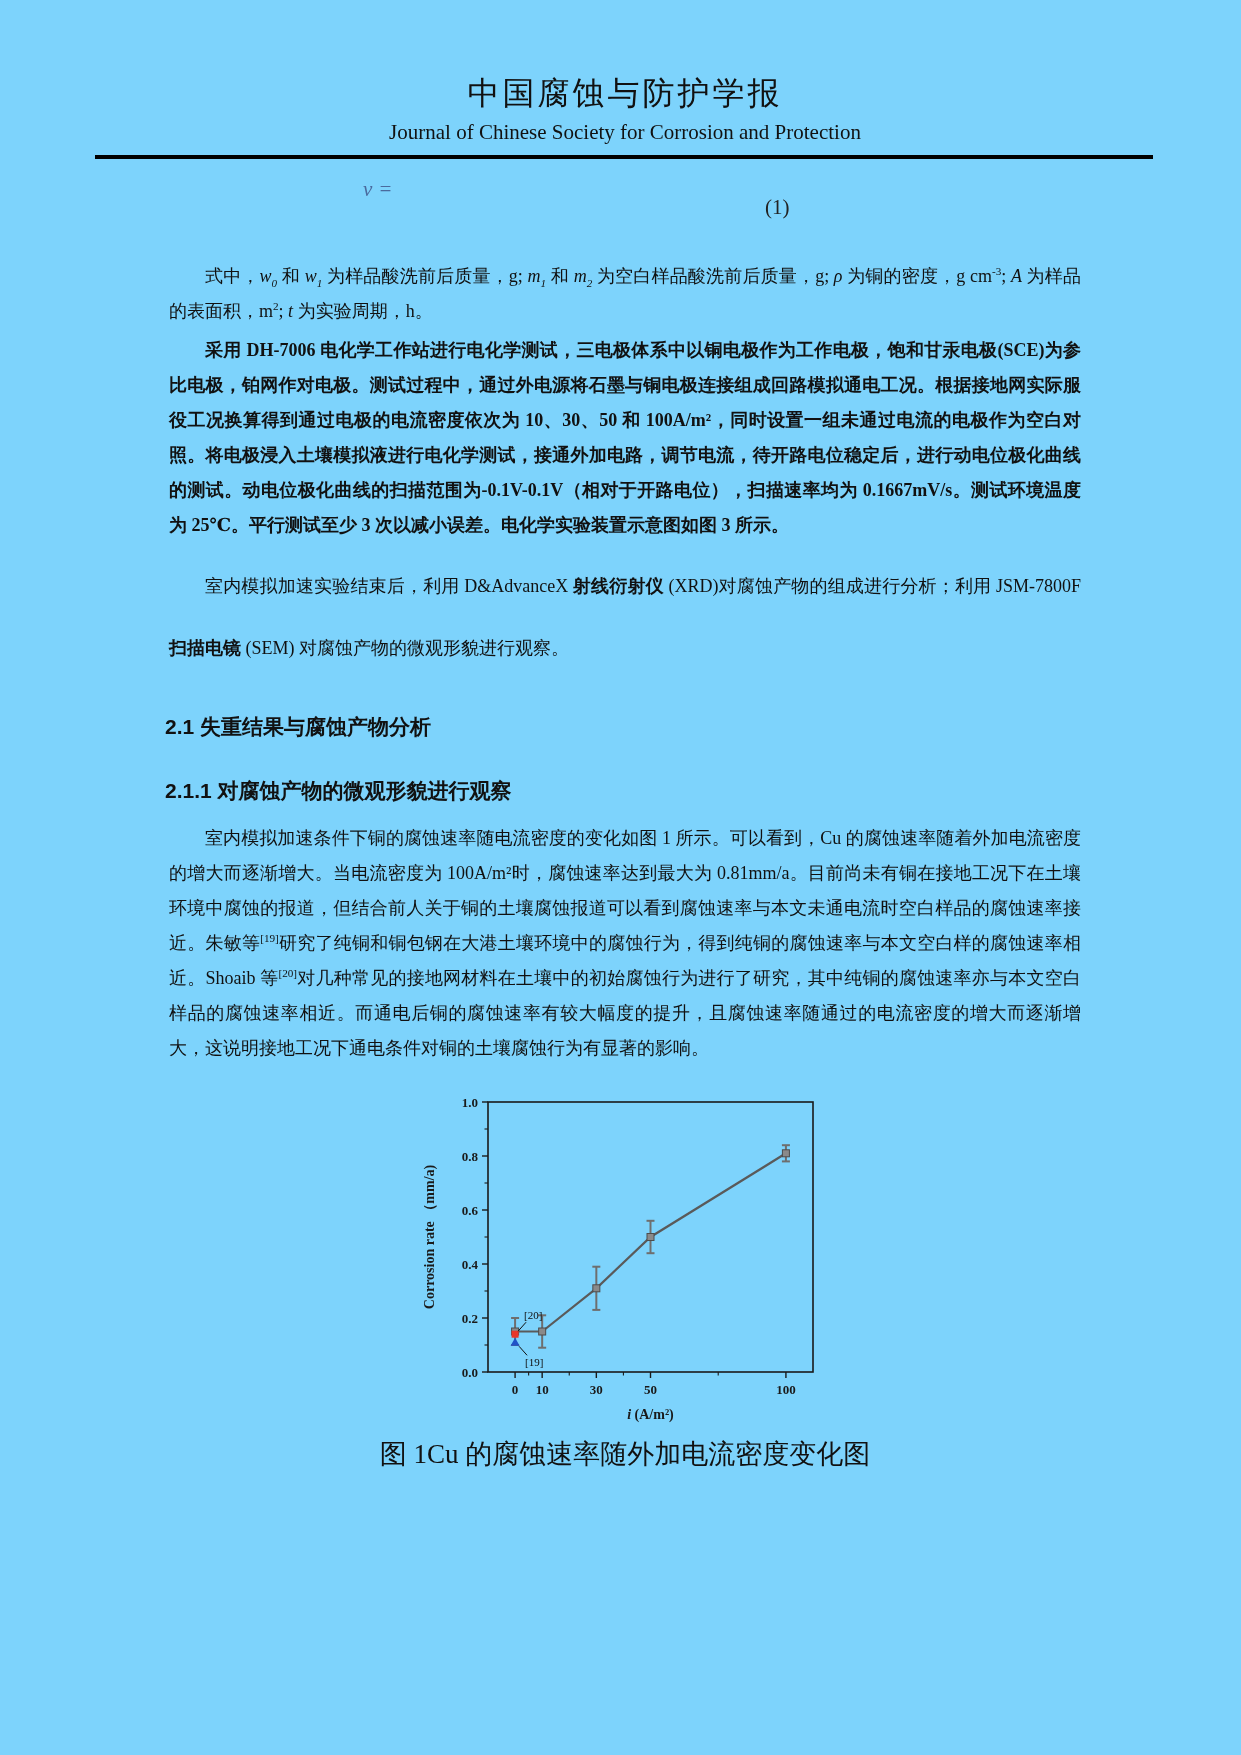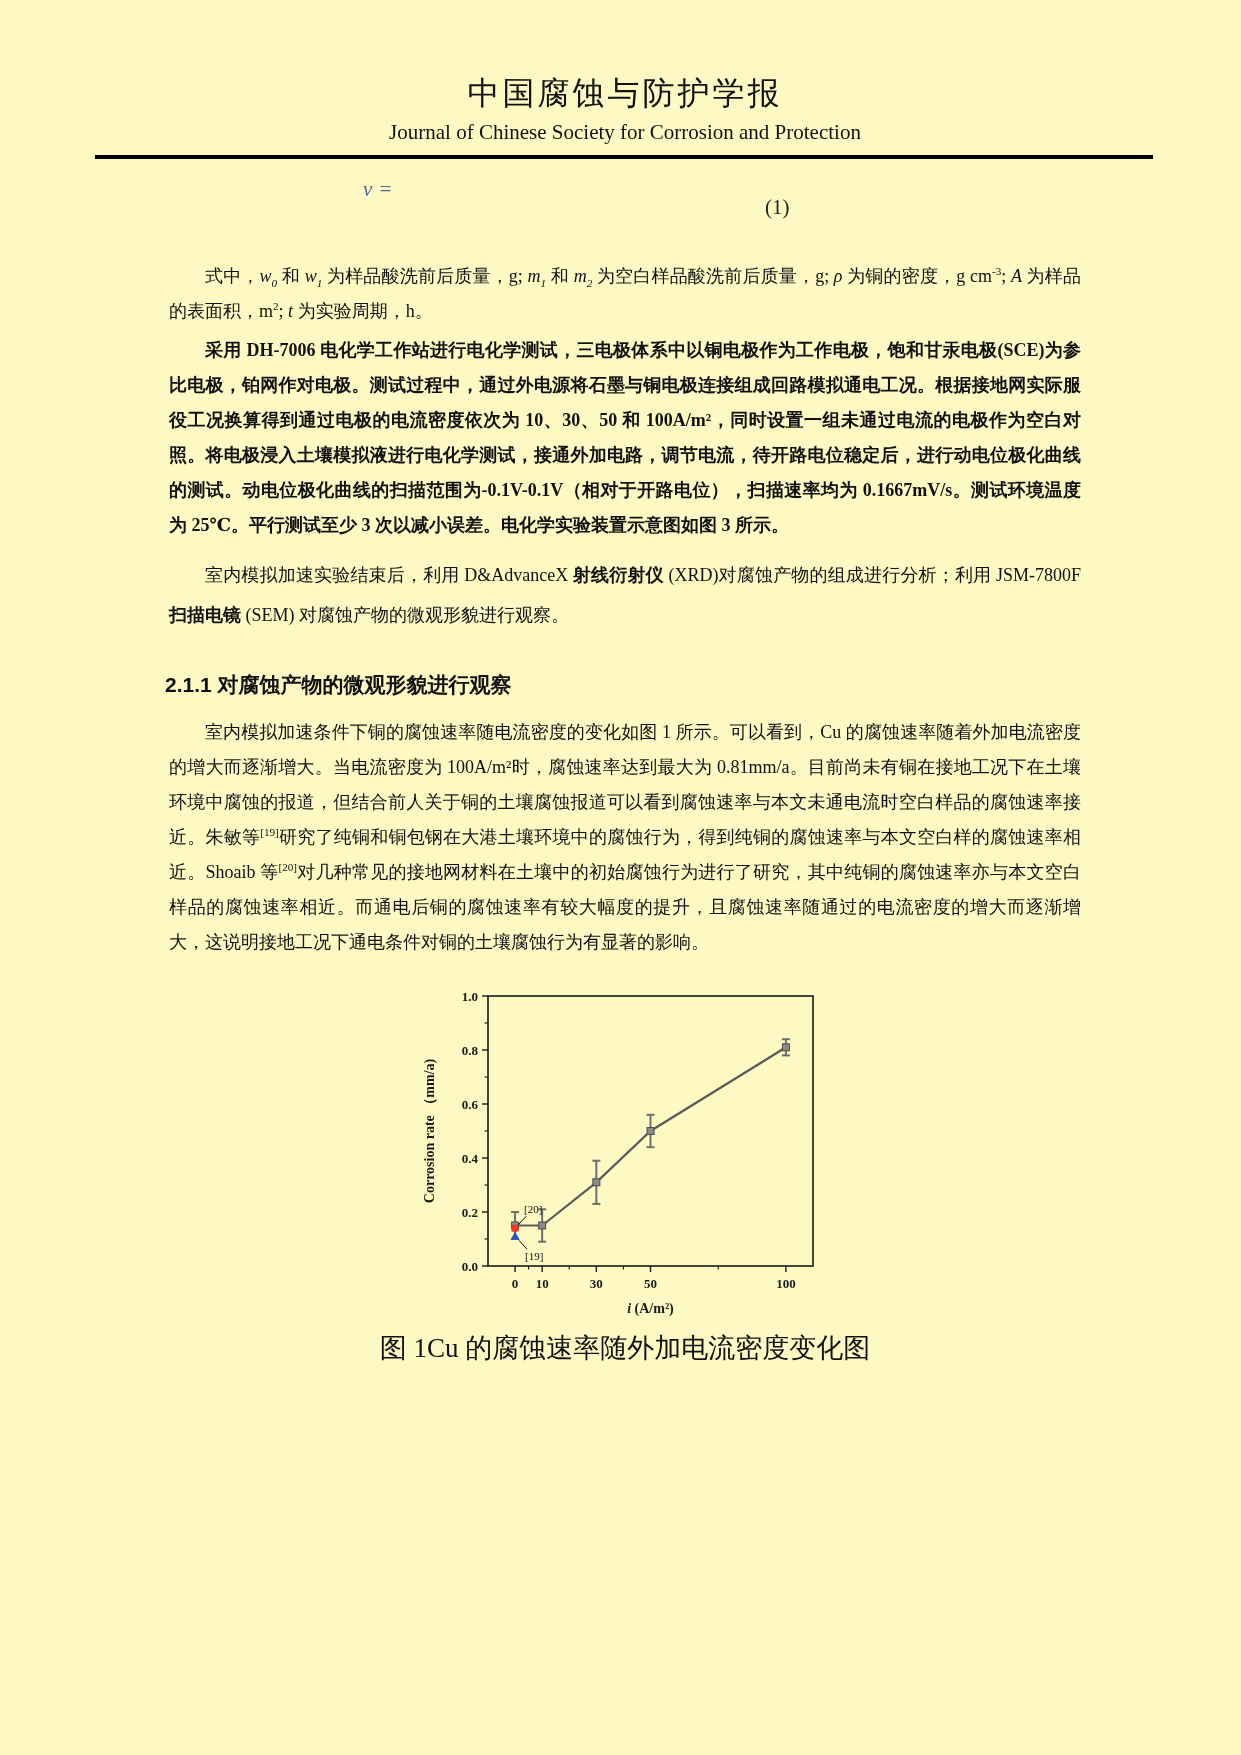--- a/index.html
+++ b/index.html
@@ -1,37 +1,37 @@
 <!DOCTYPE html>
 <html><head>
 <meta charset="utf-8">
 <style>
   html,body{margin:0;padding:0;background:#ffffff;}
   .page{
-    width:1241px;height:1755px;background:#fef9c3;box-sizing:border-box;
+    width:1241px;height:1755px;background:#7dd3fc;box-sizing:border-box;
     padding:72px 156px 0 165px;position:relative;overflow:hidden;
     font-family:"Liberation Serif","DejaVu Serif",serif;color:#111;
   }
   .hdr{text-align:center;}
   .hdr-zh{font-size:32px;letter-spacing:3px;font-weight:400;}
   .hdr-en{font-size:21px;margin-top:4px;}
   .hdr-rule{border-top:4px solid #000;margin:10px -68px 0 -70px;height:0;}
   .formula-row{position:relative;height:74px;margin-top:12px;font-style:italic;}
   .formula{position:absolute;left:198px;top:6px;font-size:21px;white-space:nowrap;}
   .eqsign{margin:0 6px;}
   .frac{display:inline-block;text-align:center;vertical-align:middle;}
   .frac .num{display:block;border-bottom:1.6px solid currentColor;padding:0 5px 2px 5px;}
   .frac .den{display:block;padding-top:2px;}
   .eq-number{position:absolute;left:600px;top:24px;font-size:21px;color:#222;font-style:normal;}
   .para{font-size:18px;line-height:35px;text-align:justify;text-indent:2em;margin:4px;}
   .para sup{font-size:0.62em;line-height:0;}
   .para sub{font-size:0.62em;line-height:0;}
   .p1{margin-top:14px;}
   .p2{margin-top:0;font-weight:bold;}
-  .p3{margin-top:12px;line-height:40px;}
+  .p3{margin-top:12px;line-height:62px;}
   .p4{margin-top:16px;}
   .h1{font-family:"Liberation Sans","DejaVu Sans",sans-serif;font-size:26px;font-weight:bold;margin:24px 0 0 0;}
   .h2{font-family:"Liberation Sans","DejaVu Sans",sans-serif;font-size:21px;font-weight:bold;margin:34px 0 0 0;}
   .h3{font-family:"Liberation Sans","DejaVu Sans",sans-serif;font-size:21px;font-weight:bold;margin:36px 0 0 0;}
   .figure{margin-top:22px;text-align:center;}
   .figure svg{display:inline-block;}
   .fig-caption{font-size:27px;margin-top:6px;text-align:center;}
   .tk{font:bold 13px "Liberation Serif","DejaVu Serif",serif;fill:#1a1a1a;}
   .axlab{font:bold 14px "Liberation Serif","DejaVu Serif",serif;fill:#1a1a1a;}
   .ann{font:11px "Liberation Serif","DejaVu Serif",serif;fill:#111;}
@@ -54,20 +54,21 @@
     <div class="eq-number">(1)</div>
   </div>
 
   <p class="para p1"><span>式中，</span><span style="font-style: italic;">w</span><sub style="font-style: italic;">0</sub><span> 和 </span><span style="font-style: italic;">w</span><sub style="font-style: italic;">1</sub><span> 为样品酸洗前后质量，g; </span><span style="font-style: italic;">m</span><sub style="font-style: italic;">1</sub><span> 和 </span><span style="font-style: italic;">m</span><sub style="font-style: italic;">2</sub><span> 为空白样品酸洗前后质量，g; </span><span style="font-style: italic;">ρ</span><span> 为铜的密度，g cm</span><sup>-3</sup><span>; </span><span style="font-style: italic;">A</span><span> 为样品的表面积，m</span><sup>2</sup><span>; </span><span style="font-style: italic;">t</span><span> 为实验周期，h。</span></p>
 
   <p class="para p2">采用 DH-7006 电化学工作站进行电化学测试，三电极体系中以铜电极作为工作电极，饱和甘汞电极(SCE)为参比电极，铂网作对电极。测试过程中，通过外电源将石墨与铜电极连接组成回路模拟通电工况。根据接地网实际服役工况换算得到通过电极的电流密度依次为 10、30、50 和 100A/m²，同时设置一组未通过电流的电极作为空白对照。将电极浸入土壤模拟液进行电化学测试，接通外加电路，调节电流，待开路电位稳定后，进行动电位极化曲线的测试。动电位极化曲线的扫描范围为-0.1V-0.1V（相对于开路电位），扫描速率均为 0.1667mV/s。测试环境温度为 25℃。平行测试至少 3 次以减小误差。电化学实验装置示意图如图 3 所示。</p>
 
   <p class="para p3"><span>室内模拟加速实验结束后，利用 D&amp;AdvanceX </span><span style="font-weight: bold;">射线衍射仪</span><span> (XRD)对腐蚀产物的组成进行分析；利用 JSM-7800F </span><span style="font-weight: bold;">扫描电镜</span><span> (SEM) 对腐蚀产物的微观形貌进行观察。</span></p>
 
 
+  <h2 class="h2">2.1 失重结果与腐蚀产物分析</h2>
 
   <h3 class="h3">2.1.1 对腐蚀产物的微观形貌进行观察</h3>
 
   <p class="para p4"><span>室内模拟加速条件下铜的腐蚀速率随电流密度的变化如图 1 所示。可以看到，Cu 的腐蚀速率随着外加电流密度的增大而逐渐增大。当电流密度为 100A/m²时，腐蚀速率达到最大为 0.81mm/a。目前尚未有铜在接地工况下在土壤环境中腐蚀的报道，但结合前人关于铜的土壤腐蚀报道可以看到腐蚀速率与本文未通电流时空白样品的腐蚀速率接近。朱敏等</span><sup>[19]</sup><span>研究了纯铜和铜包钢在大港土壤环境中的腐蚀行为，得到纯铜的腐蚀速率与本文空白样的腐蚀速率相近。Shoaib 等</span><sup>[20]</sup><span>对几种常见的接地网材料在土壤中的初始腐蚀行为进行了研究，其中纯铜的腐蚀速率亦与本文空白样品的腐蚀速率相近。而通电后铜的腐蚀速率有较大幅度的提升，且腐蚀速率随通过的电流密度的增大而逐渐增大，这说明接地工况下通电条件对铜的土壤腐蚀行为有显著的影响。</span></p>
 
   <div class="figure">
     <svg width="430" height="338" viewBox="0 0 430 338" xmlns="http://www.w3.org/2000/svg">
         <rect x="78" y="14" width="325" height="270" fill="none" stroke="#1a1a1a" stroke-width="1.6"></rect>
         <line x1="72" y1="284" x2="78" y2="284" stroke="#1a1a1a" stroke-width="1.4"></line>
         <text class="tk" x="68" y="288.5" text-anchor="end">0.0</text>

